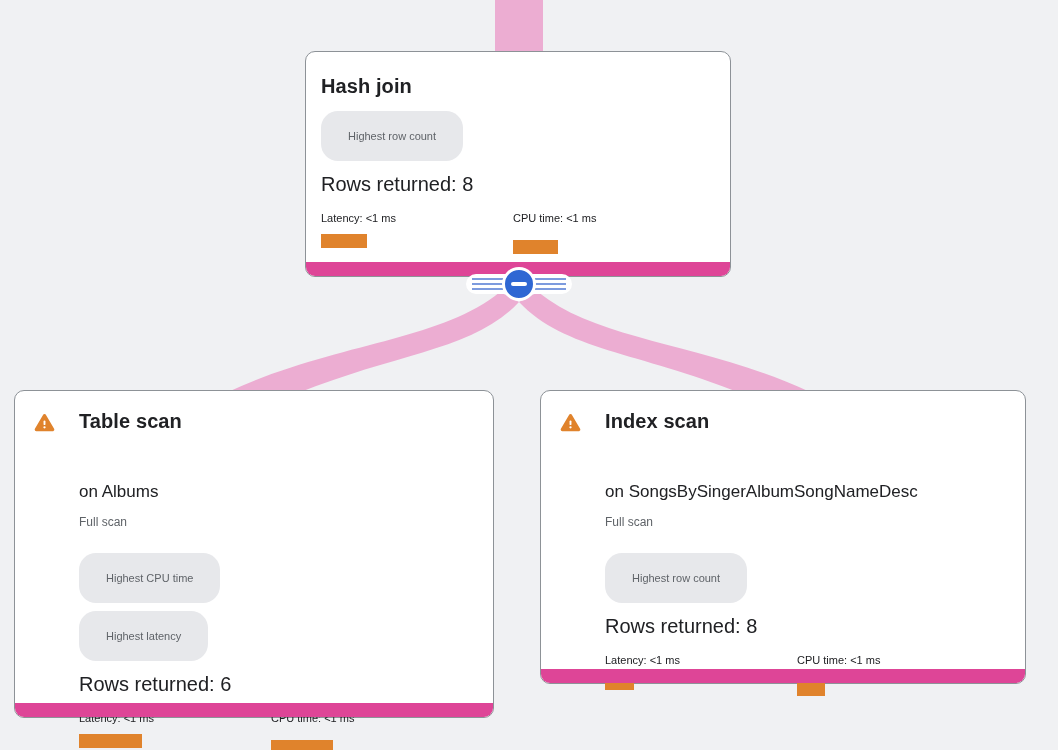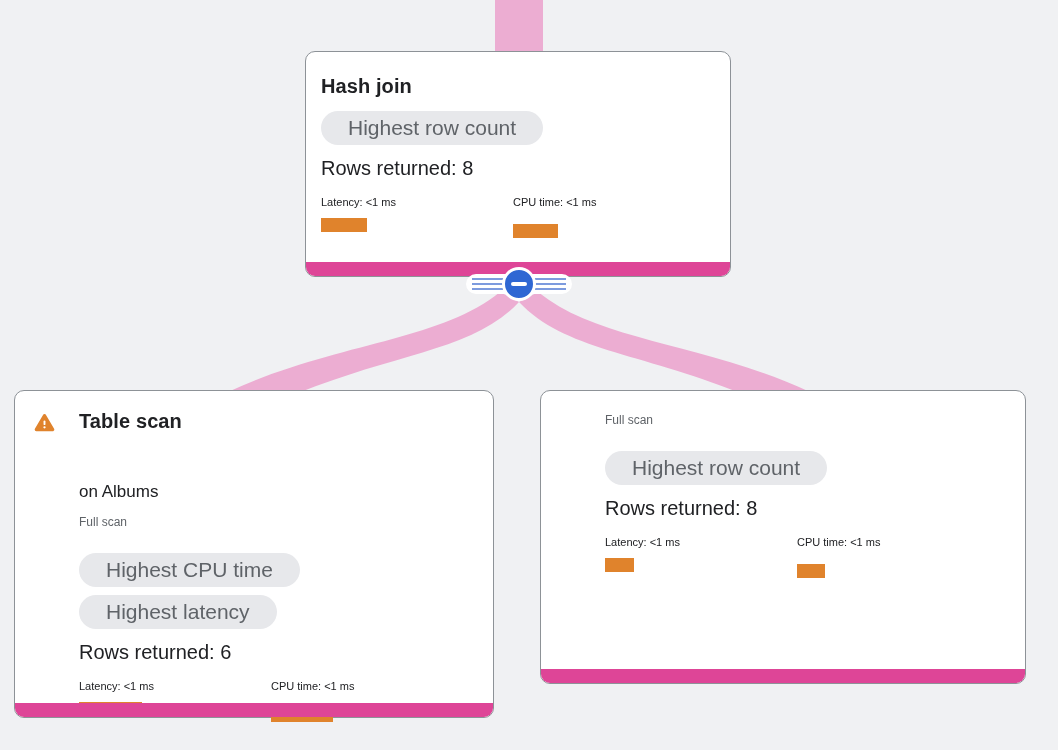--- a/index.html
+++ b/index.html
@@ -53,22 +53,22 @@
   .card-header .title{margin-left:24px;}
   .node-body{margin-left:45px;}
 
   .subtitle{font-size:17px;line-height:22px;margin-bottom:8px;margin-top:48px;}
   .scan-type{font-size:12px;line-height:22px;color:var(--muted_text);margin-bottom:20px;}
 
   .badge-row{margin-bottom:8px;}
   .badge{
     display:inline-block;
     background:var(--badge_bg);color:var(--badge_text);
-    font-size:21px;line-height:34px;
-    padding:0 27px;border-radius:17px;
+    font-size:11px;line-height:34px;
+    padding:8px 27px;border-radius:17px;
     white-space:nowrap;
   }
   .rows{font-size:20px;line-height:22px;margin:12px 0 12px;}
 
   .metrics{display:flex;}
   .metric-col{flex:1;}
   .metric-col.latency{flex:0 0 192px;}
   .metric-label{font-size:11px;line-height:22px;}
   .bar{
     height:14px;margin-top:5px;
@@ -148,21 +148,30 @@
         <div class="metric-col cpu">
           <div class="metric-label">CPU time: &lt;1 ms</div>
           <div class="bar" style="width: 62px;"></div>
         </div>
       </div>
     </div>
     <div class="footer-bar"></div>
   </section>
 
   <section class="card" id="card-index">
+    <div class="card-header">
+      <svg class="warning-icon" width="21" height="19" viewBox="0 0 24 22">
+        <path d="M12 3.2 L21.4 19.2 H2.6 Z" fill="var(--warning_orange)" stroke="var(--warning_orange)" stroke-width="4" stroke-linejoin="round"></path>
+        <rect x="10.9" y="8.6" width="2.2" height="5.4" rx="1.1" fill="#ffffff"></rect>
+        <circle cx="12" cy="16.6" r="1.35" fill="#ffffff"></circle>
+      </svg>
+      <h2 class="title">Index scan</h2>
+    </div>
     <div class="node-body">
+      <div class="subtitle">on SongsBySingerAlbumSongNameDesc</div>
       <div class="scan-type">Full scan</div>
       <div class="badge-row">
         <span class="badge">Highest row count</span>
       </div>
       <div class="rows">Rows returned: 8</div>
       <div class="metrics">
         <div class="metric-col latency">
           <div class="metric-label">Latency: &lt;1 ms</div>
           <div class="bar" style="width: 29px;"></div>
         </div>

